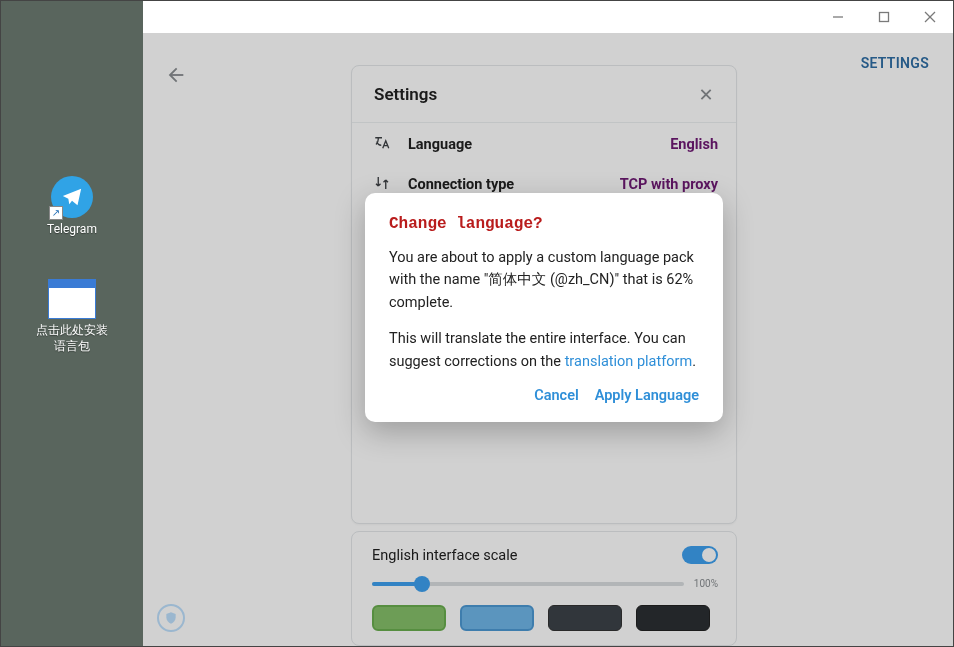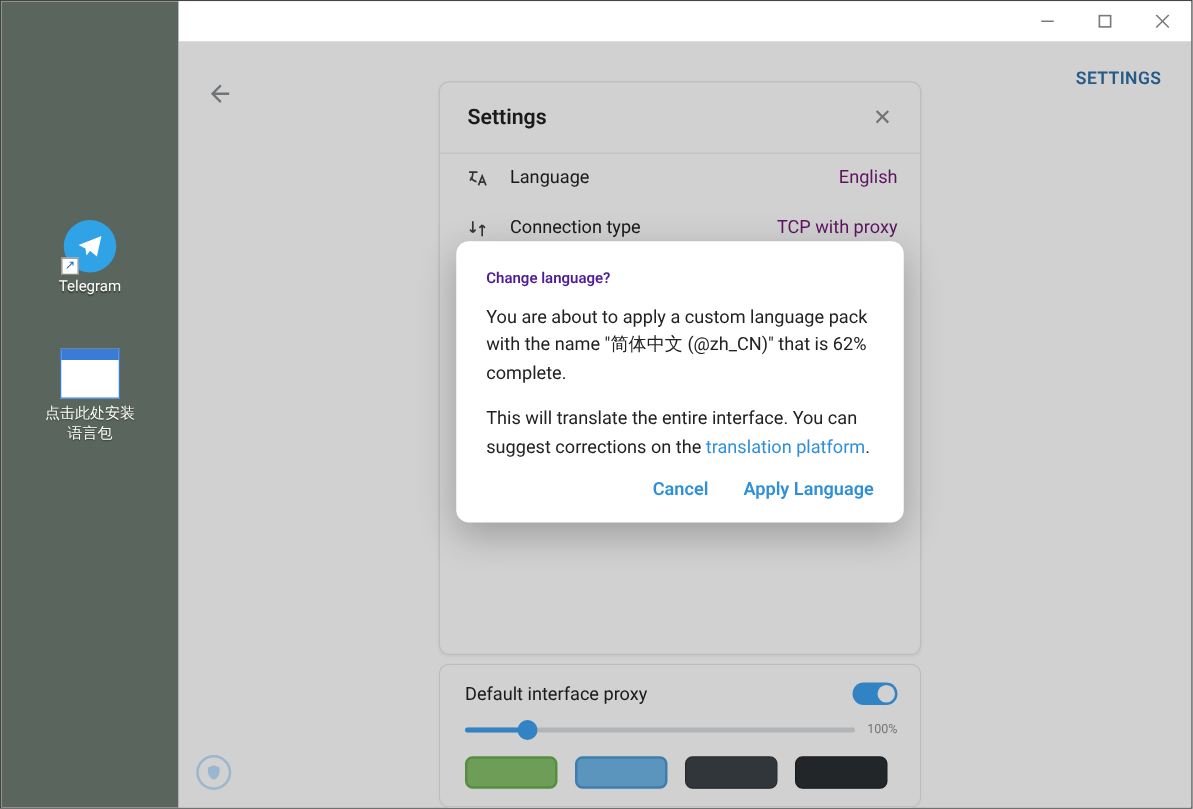--- a/index.html
+++ b/index.html
@@ -76,22 +76,22 @@
     box-shadow: 0 1px 2px rgba(0,0,0,0.04);
   }
   .card-header {
     display: flex; align-items: center; justify-content: space-between;
     padding: 16px 18px 16px 22px; border-bottom: 1px solid #eceff1;
   }
   .card-title { font-size: 17px; font-weight: 600; color: #222; }
   .close-x { color: #8a8e92; font-size: 18px; width: 24px; height: 24px;
     display: flex; align-items:center; justify-content:center; }
   .row {
-    display: flex; align-items: flex-start; gap: 16px;
-    padding: 10px 18px 10px 20px; font-size: 14.5px; color: #222;
+    display: flex; align-items: flex-end; gap: 16px;
+    padding: 10px 18px 10px 20px; font-size: 14.5px; color: #222; font-weight: bold;
   }
   .row .icon { width: 20px; height: 20px; display:flex; align-items:center; justify-content:center; }
   .row .icon svg { width: 18px; height: 18px; stroke:#3f4246; stroke-width:1.8; fill:none; }
   .row .label { flex: 1 1 auto; color:#222; }
   .row .value { color: #701a75; }
   .row-mid-pad { height: 320px; } 
 
   .scale-card {
     position: absolute; left: 208px; top: 498px; width: 386px;
     background: #fff; border: 1px solid #e4e7ea; border-radius: 8px;
@@ -127,26 +127,26 @@
   .overlay {
     position:absolute; inset:0; background:rgba(0,0,0,0.18);
   }
 
   
   .modal {
     position:absolute; left:222px; top:160px; width:358px;
     background:#fff; border-radius:10px; box-shadow:0 10px 30px rgba(0,0,0,.25);
     padding: 22px 24px 18px 24px;
   }
-  .modal-title { font-size:12px; font-weight:600; color:#4c1d95; margin-bottom:14px; }
+  .modal-title { font-size:16px; font-weight:600; color:#b91c1c; margin-bottom:14px;font-family:Liberation Mono, monospace; }
   .modal-body { font-size:14.5px; color:#222; line-height:1.55; }
   .modal-body a { color:#2f8fd8; text-decoration:none; }
   .modal-body strong { font-weight:400; }
   .modal-body p { margin-bottom:14px; }
-  .modal-actions { display:flex; justify-content:flex-end; gap:28px; margin-top:6px; }
+  .modal-actions { display:flex; justify-content:flex-end; gap:16px; margin-top:6px; }
   .modal-btn { color:#2f8fd8; font-weight:600; font-size:14.5px; cursor:pointer; }
 
   
   .shield {
     position:absolute; left:14px; bottom:14px; width:28px; height:28px;
     border-radius:50%; border:2px solid #9bb7cf; display:flex; align-items:center; justify-content:center;
     z-index: 20;
   }
   .shield svg { width:14px; height:14px; fill:#9bb7cf; }
 </style>
@@ -220,21 +220,21 @@
             </svg>
         </span>
         <span class="label">Connection type</span>
         <span class="value">TCP with proxy</span>
       </div>
       <div class="row-mid-pad"></div>
     </div>
 
     <div class="scale-card">
       <div class="scale-header">
-        <span>Default interface proxy</span>
+        <span>English interface scale</span>
         <div class="toggle"></div>
       </div>
       <div class="slider-row">
         <div class="slider">
           <div class="fill"></div>
           <div class="knob"></div>
         </div>
         <span class="scale-value">100%</span>
       </div>
       <div class="theme-tiles">

